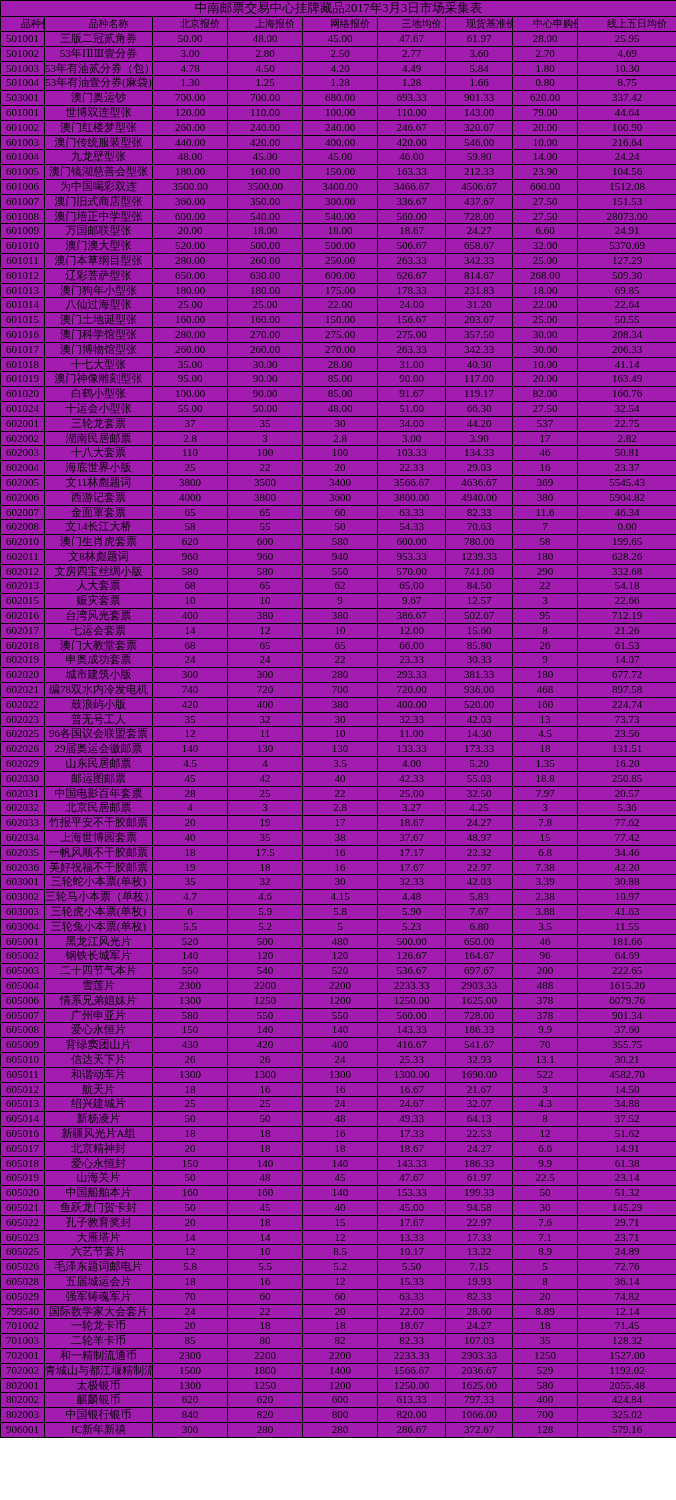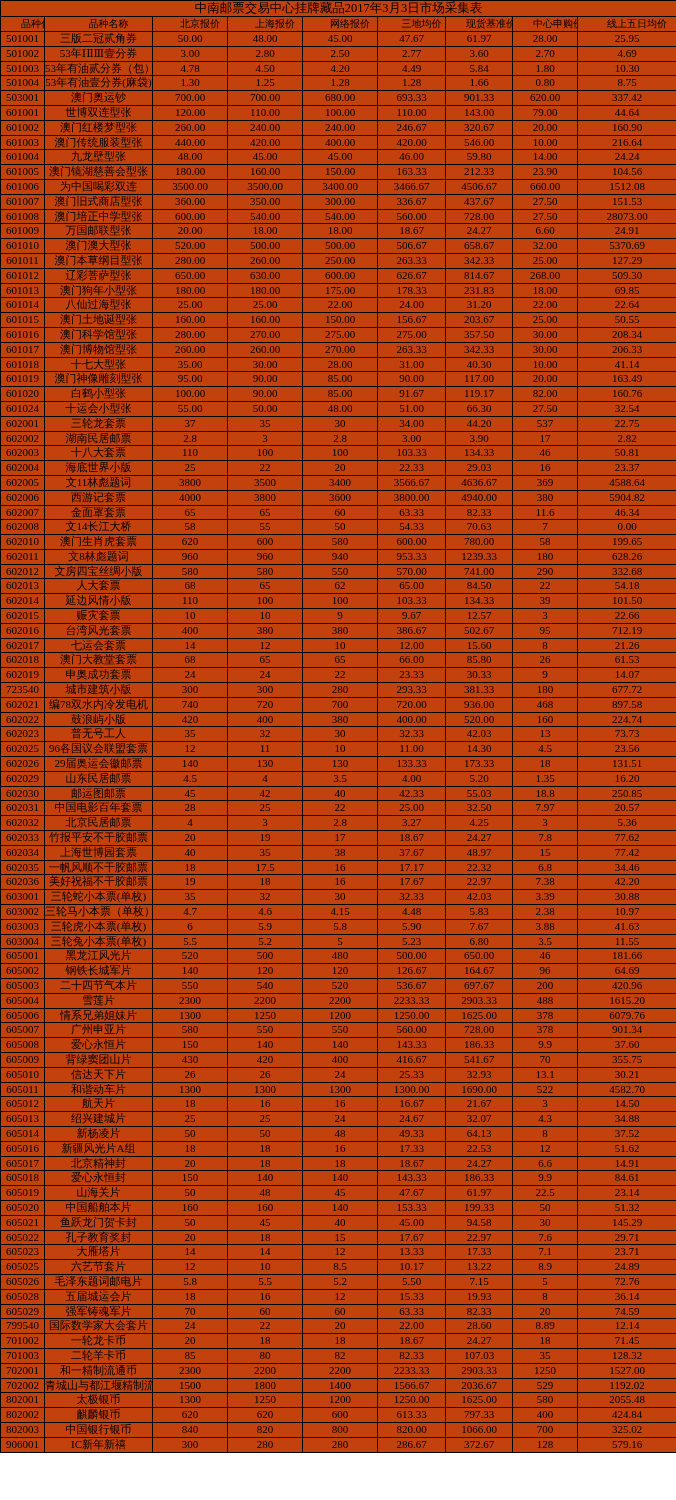--- a/index.html
+++ b/index.html
@@ -9,21 +9,21 @@
   }
   body {
     width: 676px;
   }
   table.price-table {
     border-collapse: collapse;
     table-layout: fixed;
     width: 676px;
     font-family: "Liberation Serif", "DejaVu Serif", serif;
     color: #000000;
-    background: #c2410c;
+    background: #a21caf;
   }
   td, th {
     border: 1px solid #000000;
     padding: 0;
     margin: 0;
     text-align: center;
     vertical-align: middle;
     white-space: nowrap;
     overflow: hidden;
     font-weight: normal;
@@ -412,21 +412,21 @@
       </tr>
       <tr class="data-row">
         <td class="cell-code">602005</td>
         <td class="cell-name">文11林彪题词</td>
         <td class="cell-beijing-quote">3800</td>
         <td class="cell-shanghai-quote">3500</td>
         <td class="cell-network-quote">3400</td>
         <td class="cell-three-city-avg">3566.67</td>
         <td class="cell-spot-base-price">4636.67</td>
         <td class="cell-center-subscription-price">369</td>
-        <td class="cell-online-5day-avg">4588.64</td>
+        <td class="cell-online-5day-avg">5545.43</td>
       </tr>
       <tr class="data-row">
         <td class="cell-code">602006</td>
         <td class="cell-name">西游记套票</td>
         <td class="cell-beijing-quote">4000</td>
         <td class="cell-shanghai-quote">3800</td>
         <td class="cell-network-quote">3600</td>
         <td class="cell-three-city-avg">3800.00</td>
         <td class="cell-spot-base-price">4940.00</td>
         <td class="cell-center-subscription-price">380</td>
@@ -492,31 +492,20 @@
         <td class="cell-name">人大套票</td>
         <td class="cell-beijing-quote">68</td>
         <td class="cell-shanghai-quote">65</td>
         <td class="cell-network-quote">62</td>
         <td class="cell-three-city-avg">65.00</td>
         <td class="cell-spot-base-price">84.50</td>
         <td class="cell-center-subscription-price">22</td>
         <td class="cell-online-5day-avg">54.18</td>
       </tr>
       <tr class="data-row">
-        <td class="cell-code">602014</td>
-        <td class="cell-name">延边风情小版</td>
-        <td class="cell-beijing-quote">110</td>
-        <td class="cell-shanghai-quote">100</td>
-        <td class="cell-network-quote">100</td>
-        <td class="cell-three-city-avg">103.33</td>
-        <td class="cell-spot-base-price">134.33</td>
-        <td class="cell-center-subscription-price">39</td>
-        <td class="cell-online-5day-avg">101.50</td>
-      </tr>
-      <tr class="data-row">
         <td class="cell-code">602015</td>
         <td class="cell-name">赈灾套票</td>
         <td class="cell-beijing-quote">10</td>
         <td class="cell-shanghai-quote">10</td>
         <td class="cell-network-quote">9</td>
         <td class="cell-three-city-avg">9.67</td>
         <td class="cell-spot-base-price">12.57</td>
         <td class="cell-center-subscription-price">3</td>
         <td class="cell-online-5day-avg">22.66</td>
       </tr>
@@ -558,21 +547,21 @@
         <td class="cell-name">申奥成功套票</td>
         <td class="cell-beijing-quote">24</td>
         <td class="cell-shanghai-quote">24</td>
         <td class="cell-network-quote">22</td>
         <td class="cell-three-city-avg">23.33</td>
         <td class="cell-spot-base-price">30.33</td>
         <td class="cell-center-subscription-price">9</td>
         <td class="cell-online-5day-avg">14.07</td>
       </tr>
       <tr class="data-row">
-        <td class="cell-code">723540</td>
+        <td class="cell-code">602020</td>
         <td class="cell-name">城市建筑小版</td>
         <td class="cell-beijing-quote">300</td>
         <td class="cell-shanghai-quote">300</td>
         <td class="cell-network-quote">280</td>
         <td class="cell-three-city-avg">293.33</td>
         <td class="cell-spot-base-price">381.33</td>
         <td class="cell-center-subscription-price">180</td>
         <td class="cell-online-5day-avg">677.72</td>
       </tr>
       <tr class="data-row">
@@ -786,21 +775,21 @@
       </tr>
       <tr class="data-row">
         <td class="cell-code">605003</td>
         <td class="cell-name">二十四节气本片</td>
         <td class="cell-beijing-quote">550</td>
         <td class="cell-shanghai-quote">540</td>
         <td class="cell-network-quote">520</td>
         <td class="cell-three-city-avg">536.67</td>
         <td class="cell-spot-base-price">697.67</td>
         <td class="cell-center-subscription-price">200</td>
-        <td class="cell-online-5day-avg">420.96</td>
+        <td class="cell-online-5day-avg">222.65</td>
       </tr>
       <tr class="data-row">
         <td class="cell-code">605004</td>
         <td class="cell-name">雪莲片</td>
         <td class="cell-beijing-quote">2300</td>
         <td class="cell-shanghai-quote">2200</td>
         <td class="cell-network-quote">2200</td>
         <td class="cell-three-city-avg">2233.33</td>
         <td class="cell-spot-base-price">2903.33</td>
         <td class="cell-center-subscription-price">488</td>
@@ -929,21 +918,21 @@
       </tr>
       <tr class="data-row">
         <td class="cell-code">605018</td>
         <td class="cell-name">爱心永恒封</td>
         <td class="cell-beijing-quote">150</td>
         <td class="cell-shanghai-quote">140</td>
         <td class="cell-network-quote">140</td>
         <td class="cell-three-city-avg">143.33</td>
         <td class="cell-spot-base-price">186.33</td>
         <td class="cell-center-subscription-price">9.9</td>
-        <td class="cell-online-5day-avg">84.61</td>
+        <td class="cell-online-5day-avg">61.38</td>
       </tr>
       <tr class="data-row">
         <td class="cell-code">605019</td>
         <td class="cell-name">山海关片</td>
         <td class="cell-beijing-quote">50</td>
         <td class="cell-shanghai-quote">48</td>
         <td class="cell-network-quote">45</td>
         <td class="cell-three-city-avg">47.67</td>
         <td class="cell-spot-base-price">61.97</td>
         <td class="cell-center-subscription-price">22.5</td>
@@ -1028,21 +1017,21 @@
       </tr>
       <tr class="data-row">
         <td class="cell-code">605029</td>
         <td class="cell-name">强军铸魂军片</td>
         <td class="cell-beijing-quote">70</td>
         <td class="cell-shanghai-quote">60</td>
         <td class="cell-network-quote">60</td>
         <td class="cell-three-city-avg">63.33</td>
         <td class="cell-spot-base-price">82.33</td>
         <td class="cell-center-subscription-price">20</td>
-        <td class="cell-online-5day-avg">74.59</td>
+        <td class="cell-online-5day-avg">74.82</td>
       </tr>
       <tr class="data-row">
         <td class="cell-code">799540</td>
         <td class="cell-name">国际数学家大会套片</td>
         <td class="cell-beijing-quote">24</td>
         <td class="cell-shanghai-quote">22</td>
         <td class="cell-network-quote">20</td>
         <td class="cell-three-city-avg">22.00</td>
         <td class="cell-spot-base-price">28.60</td>
         <td class="cell-center-subscription-price">8.89</td>

